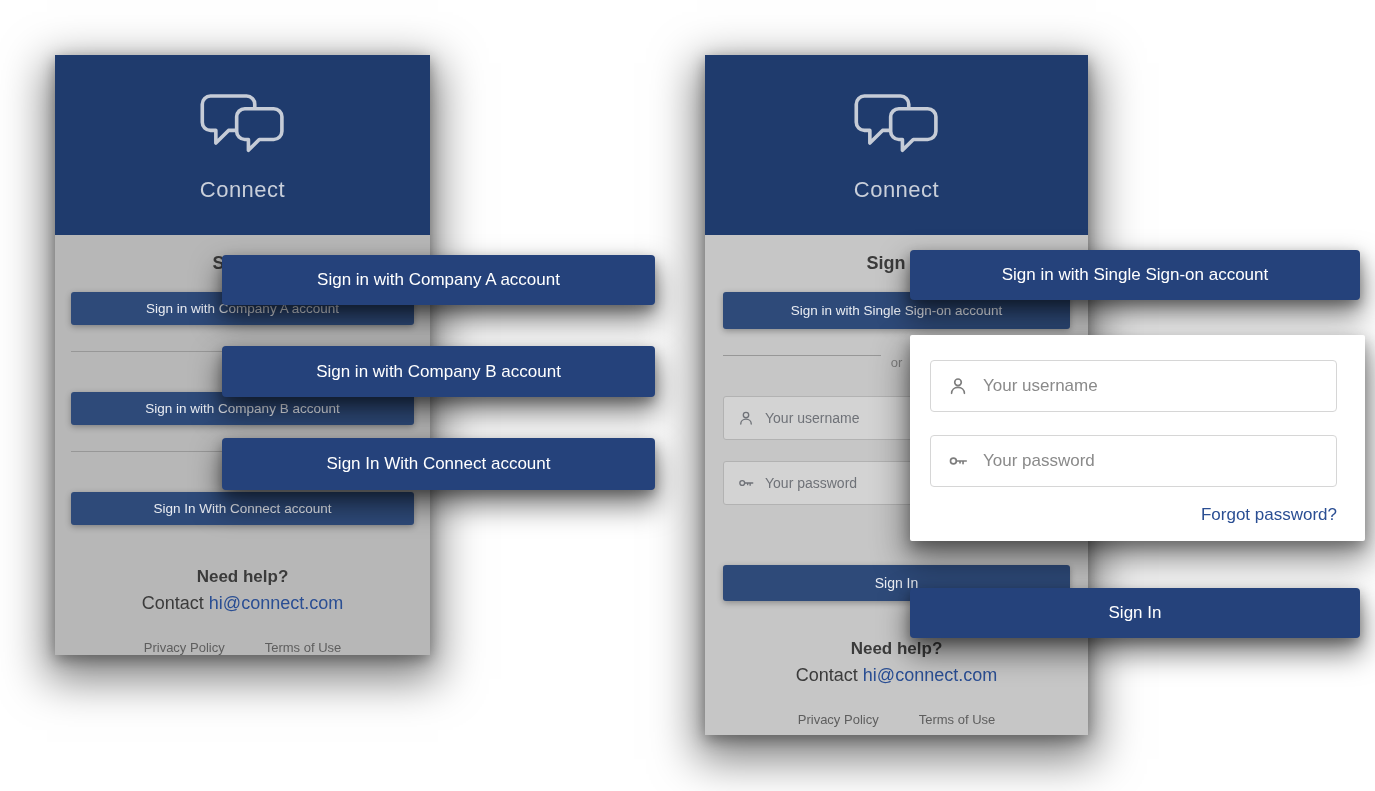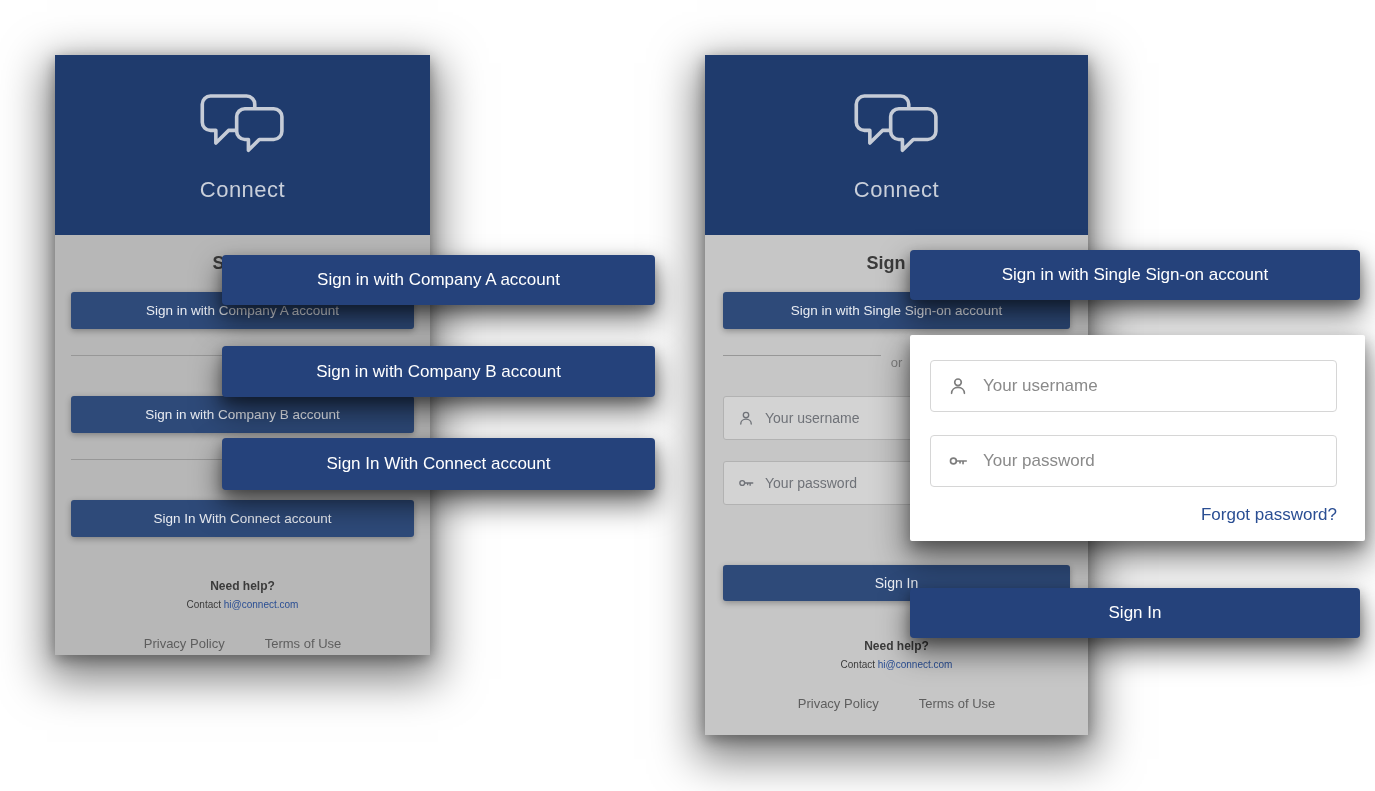--- a/index.html
+++ b/index.html
@@ -59,22 +59,22 @@
   .panel-input input::placeholder { color:#6f7278; opacity:1; }
 
   .panel-forgot-row { text-align:right; margin-top:14px; }
   .panel-forgot { font-size:14px; color:var(--link_blue, #2a4e93); cursor:pointer; }
 
   .panel-signin { margin-top:28px; height:36px; font-size:14px; }
 
   .help { text-align:center; }
   .left  .help { margin-top:42px; }
   .right .help { margin-top:38px; }
-  .help-title { font-size:12px; font-weight:bold; color:#3b3b3b; }
-  .help-contact { font-size:10px; color:#3b3b3b; margin-top:6px; }
+  .help-title { font-size:17px; font-weight:bold; color:#3b3b3b; }
+  .help-contact { font-size:18px; color:#3b3b3b; margin-top:6px; }
   .link { color:var(--link_blue, #2a4e93); cursor:pointer; }
 
   .footer-links { display:flex; justify-content:center; gap:40px; margin-top:26px; }
   .flink { font-size:13px; color:#5e5e5e; cursor:pointer; }
 
   
   .callout-btn {
     position:absolute; z-index:5;
     background:var(--callout_navy, #25427b); color:#ffffff;
     display:flex; align-items:center; justify-content:center;

